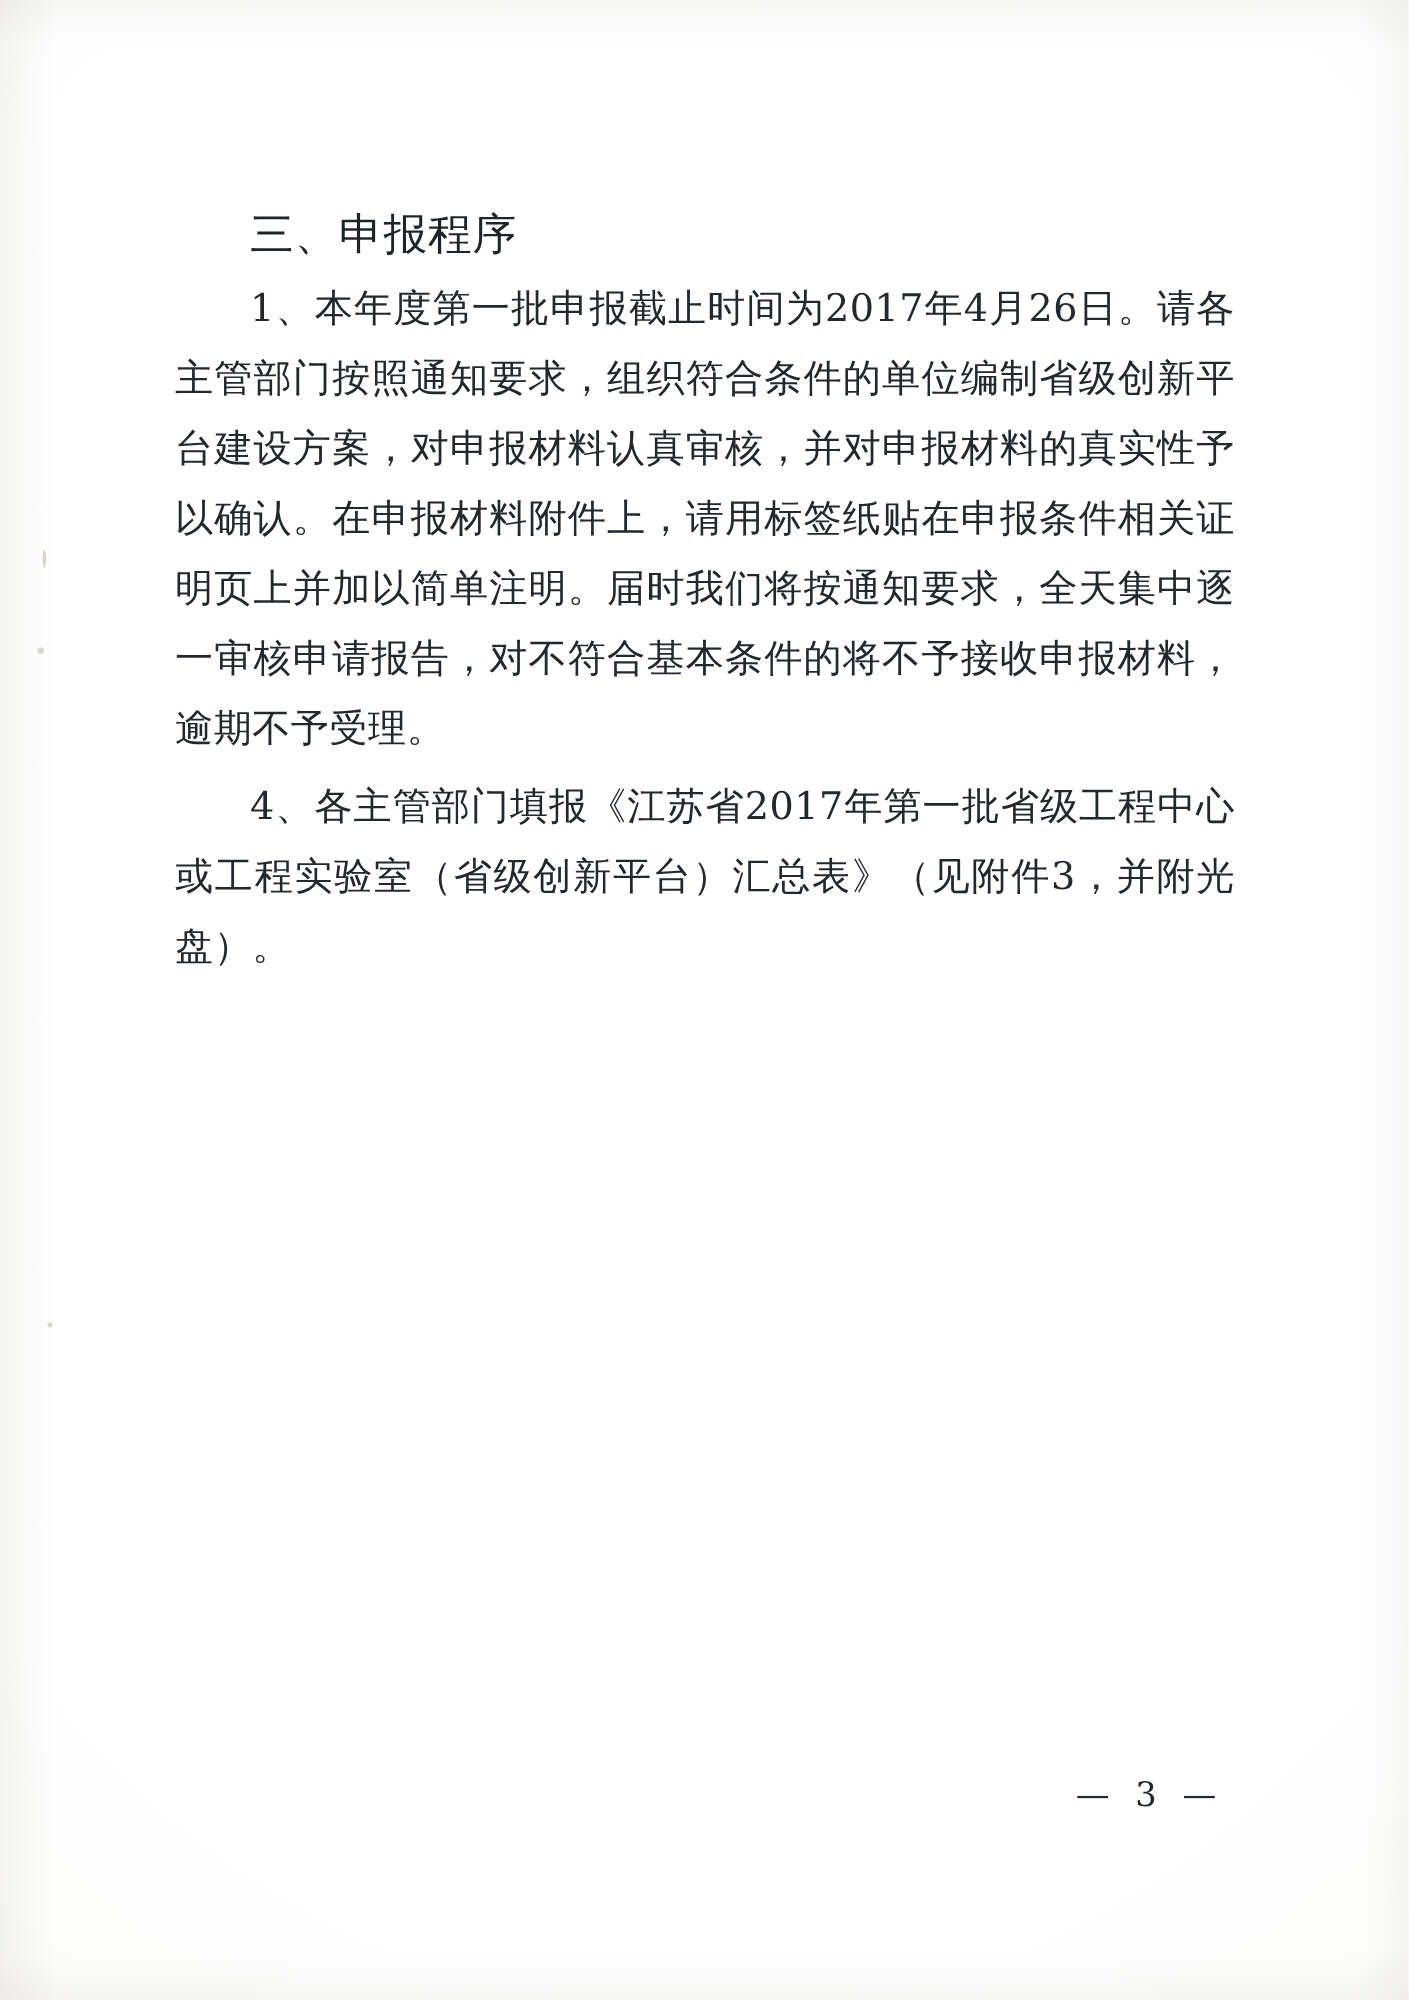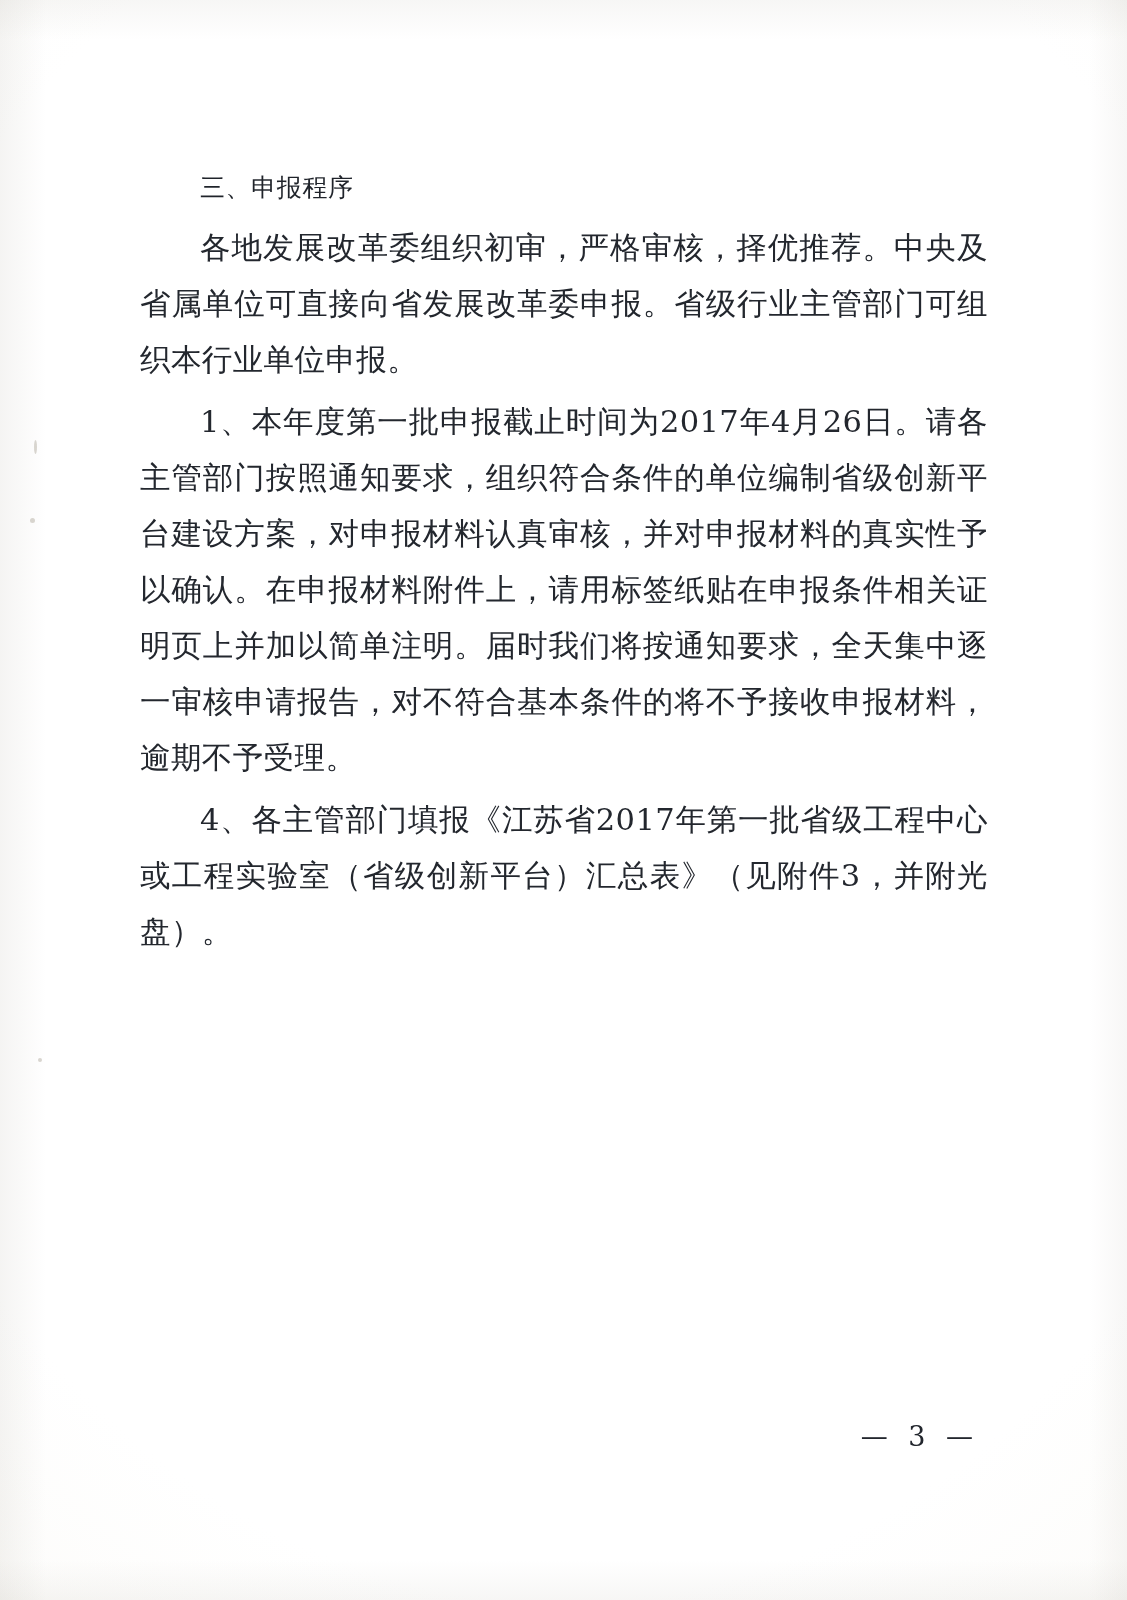--- a/index.html
+++ b/index.html
@@ -51,21 +51,21 @@
     letter-spacing: 0.4px;
     margin: 0 0 6px 0;
     text-align: justify;
     text-justify: inter-ideograph;
     text-indent: 60px;
     color: #23272e;
     font-family: "DejaVu Serif", "Liberation Serif", serif;
   }
 
   .heading {
-    font-size: 25px;
+    font-size: 35px;
     line-height: 56px;
     letter-spacing: 0.6px;
     margin: 0 0 4px 0;
     text-indent: 60px;
     color: #1f232a;
     font-weight: 400;
   }
 
   
   #page-number {
@@ -93,21 +93,20 @@
 <div id="page">
 
   <span class="speck" style="left:34px; top:440px; width:3px; height:14px;"></span>
   <span class="speck" style="left:30px; top:518px; width:5px; height:5px;"></span>
   <span class="speck" style="left:38px; top:1058px; width:4px; height:4px;"></span>
 
   <div id="doc-body">
 
     <h2 class="heading">三、申报程序</h2>
 
-    <p class="para">各地发展改革委组织初审，严格审核，择优推荐。中央及省属单位可直接向省发展改革委申报。省级行业主管部门可组织本行业单位申报。</p>
 
 
     <p class="para">1、本年度第一批申报截止时间为2017年4月26日。请各主管部门按照通知要求，组织符合条件的单位编制省级创新平台建设方案，对申报材料认真审核，并对申报材料的真实性予以确认。在申报材料附件上，请用标签纸贴在申报条件相关证明页上并加以简单注明。届时我们将按通知要求，全天集中逐一审核申请报告，对不符合基本条件的将不予接收申报材料，逾期不予受理。</p>
 
 
 
     <p class="para">4、各主管部门填报《江苏省2017年第一批省级工程中心或工程实验室（省级创新平台）汇总表》（见附件3，并附光盘）。</p>
 
   </div>
 

